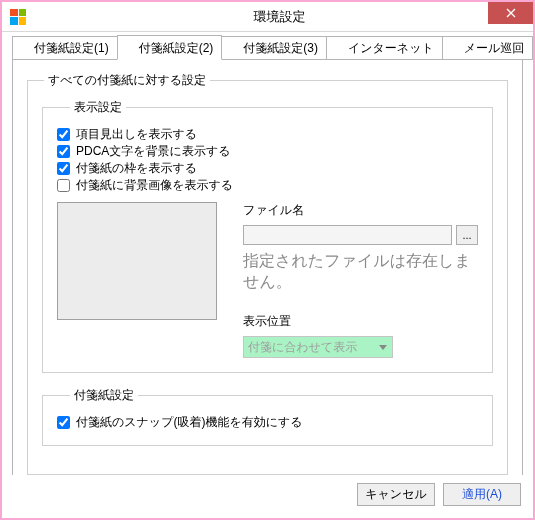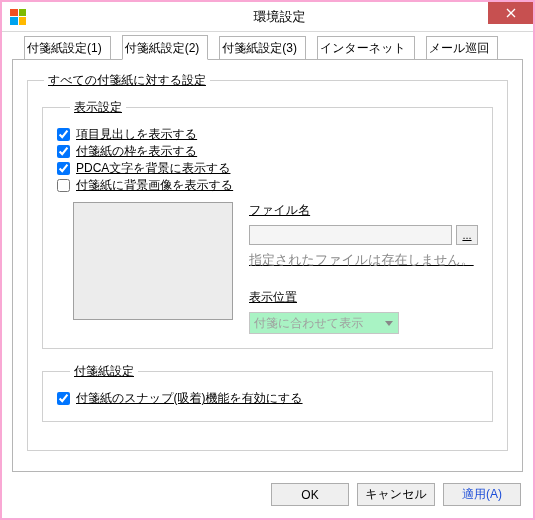--- a/index.html
+++ b/index.html
@@ -68,42 +68,40 @@
   .tabs {
     display: flex;
     align-items: flex-end;
     height: 22px;
     position: relative;
   }
   .tab {
     border: 1px solid #b5b5b5;
     border-bottom: 1px solid #b5b5b5;
     background: #fff;
-    padding: 3px 8px 2px 2px;
+    padding: 3px 8px 2px 21px;
     margin-right: -1px;
     font-size: 12px;
     cursor: pointer;
     white-space: nowrap;
     position: relative;
-    margin-left: 12px;
   }
   .tab.active {
     border-bottom: 1px solid #fff;
     z-index: 2;
     padding-top: 4px;
     margin-top: -2px;
     text-align: right;
   }
   .tab-panel {
     flex: 1;
     border: 1px solid #b5b5b5;
     margin-top: -1px;
     padding: 12px 14px 6px 14px;
     background: #fff;
-    text-decoration: underline;
   }
   fieldset {
     border: 1px solid #d0d0d0;
     margin: 0 0 14px 0;
     padding: 10px 14px 14px 14px;
   }
   legend {
     padding: 0 4px;
     font-size: 12px;
     margin-left: 13px;
@@ -114,23 +112,22 @@
     align-items: center;
     margin: 0 0;
     gap: 6px;
   }
   input[type=checkbox] {
     width: 13px; height:13px;
     margin: 0;
   }
   .bg-section {
     display: flex;
-    gap: 16px;
+    gap: 26px;
     margin-top: 8px;
-    margin-left: 16px;
   }
   .preview {
     width: 160px;
     height: 118px;
     border: 1px solid #a0a0a0;
     background: #ececec;
   }
   .bg-right {
     flex: 1;
     display: flex;
@@ -151,21 +148,21 @@
   .browse-btn {
     width: 22px; height: 20px;
     border: 1px solid #adadad;
     background: #efefef;
     font-size: 11px;
     cursor: pointer;
     display:flex;align-items:center;justify-content:center;
   }
   .hint {
     color: #8a8a8a;
-    font-size: 13px;
+    font-size: 16px;
     margin-top: 2px;
   }
   .pos-select {
     width: 150px;
     height: 22px;
     border: 1px solid #adadad;
     background: #86efac;
     color: #777;
     font-family: inherit;
     font-size: 12px;
@@ -239,26 +236,26 @@
         <fieldset>
           <legend>表示設定</legend>
 
           <label class="chk-row">
             <input type="checkbox" checked="" style="">
             <span>項目見出しを表示する</span>
           </label>
 
           <label class="chk-row">
             <input type="checkbox" checked="" style="">
+            <span>PDCA文字を背景に表示する</span>
+          </label>
+
+          <label class="chk-row">
+            <input type="checkbox" checked="" style="">
             <span>付箋紙の枠を表示する</span>
-          </label>
-
-          <label class="chk-row">
-            <input type="checkbox" checked="" style="">
-            <span>PDCA文字を背景に表示する</span>
           </label>
 
           <label class="chk-row">
             <input type="checkbox" style="">
             <span>付箋紙に背景画像を表示する</span>
           </label>
 
           <div class="bg-section">
             <div class="preview"></div>
             <div class="bg-right">
@@ -285,17 +282,16 @@
           <label class="chk-row">
             <input type="checkbox" checked="" style="">
             <span>付箋紙のスナップ(吸着)機能を有効にする</span>
           </label>
         </fieldset>
       </fieldset>
     </div>
   </div>
 
   <div class="button-row">
-    <button class="btn">OK</button>
     <button class="btn">キャンセル</button>
     <button class="btn disabled" disabled="">適用(A)</button>
   </div>
 </div>
 
 </body></html>

